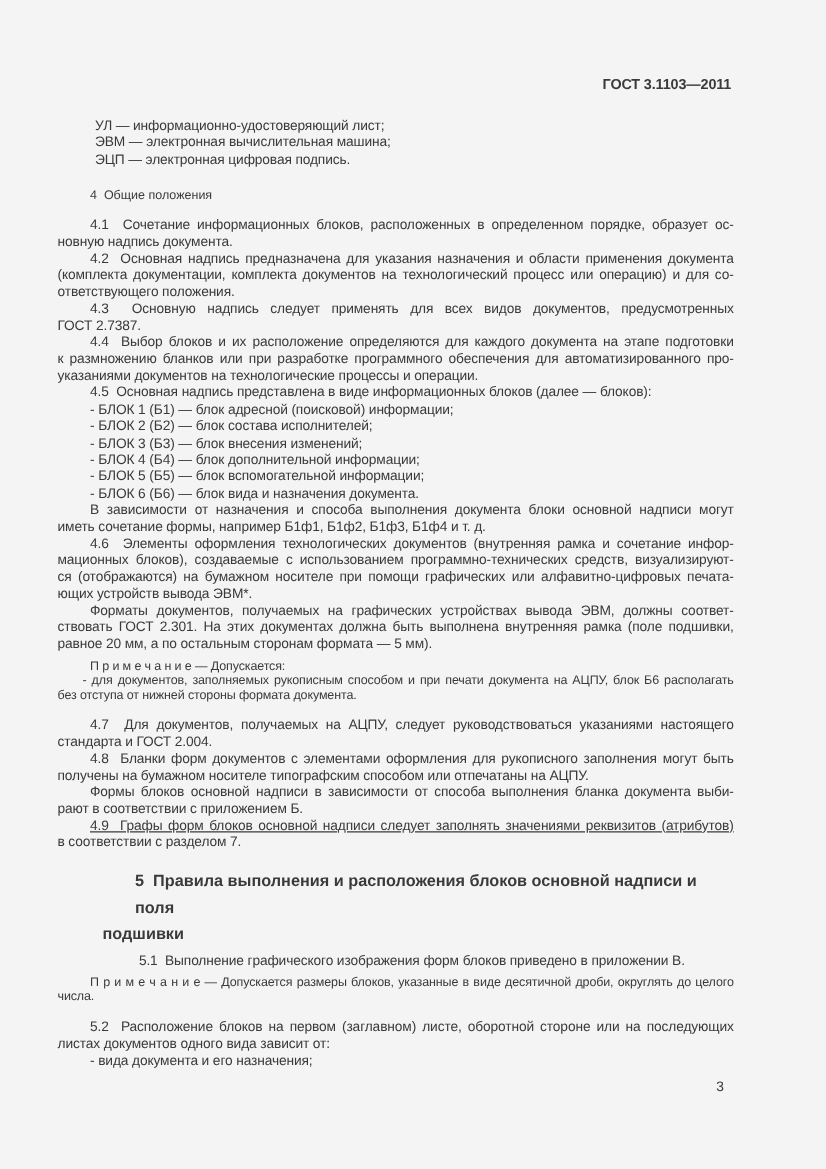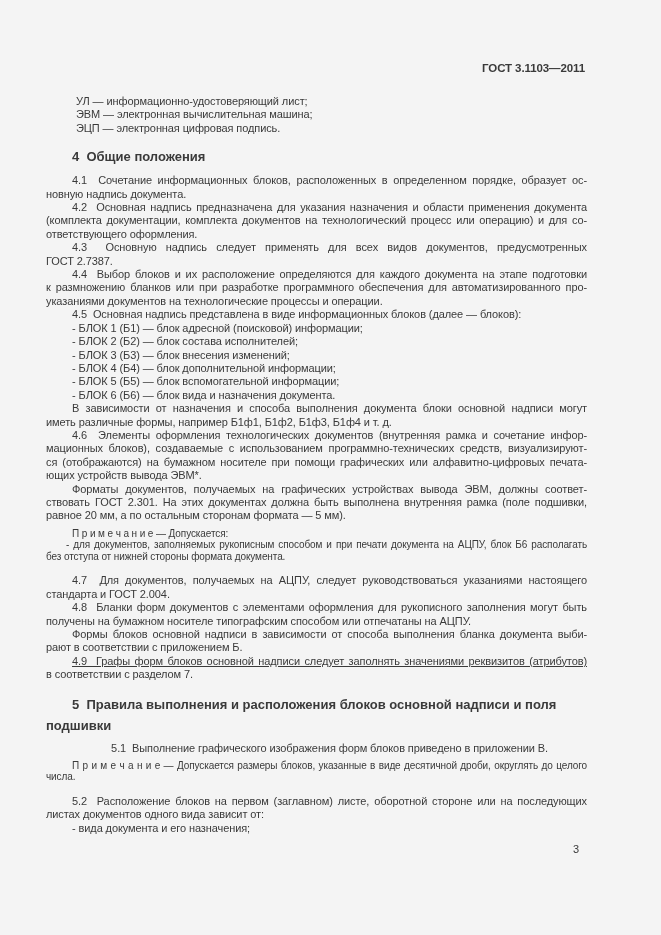--- a/index.html
+++ b/index.html
@@ -30,23 +30,23 @@
     text-align: right;
     padding-right: 2px;
   }
   .block { margin: 0; }
   .line { text-align: left; }
   .line.j { text-align: justify; text-align-last: justify; }
 
   .abbr { margin-top: 20px; }
 
   .h4 { margin-top: 13px; margin-bottom: 9px; }
-  .h4 .line { font-weight: 700; font-size: 13px; line-height: 17px; letter-spacing: 0; }
+  .h4 .line { font-weight: 400; font-size: 10px; line-height: 17px; letter-spacing: 0; }
 
-  .h5 { margin-top: 12px; margin-bottom: 6px; }
+  .h5 { margin-top: 12px; margin-bottom: 6px; margin-left: 36px; }
   .h5 .line { font-weight: 700; font-size: 13px; line-height: 21px; letter-spacing: 0; }
 
   .note { font-size: 10px; line-height: 11.5px; margin-top: 5px; margin-bottom: 12px; }
 
   .page-num {
     text-align: right;
     padding-right: 8px;
     margin-top: 8px;
     font-size: 11px;
   }
@@ -67,21 +67,21 @@
         <div class="block h4">
           <div class="line" style="padding-left: 26px;">4&nbsp; Общие положения</div>
         </div>
         <div class="block p">
           <div class="line j" style="padding-left: 26px;">4.1&nbsp; Сочетание информационных блоков, расположенных в определенном порядке, образует ос-</div>
           <div class="line">новную надпись документа.</div>
         </div>
         <div class="block p">
           <div class="line j" style="padding-left: 26px;">4.2&nbsp; Основная надпись предназначена для указания назначения и области применения документа</div>
           <div class="line j">(комплекта документации, комплекта документов на технологический процесс или операцию) и для со-</div>
-          <div class="line">ответствующего оформления.</div>
+          <div class="line">ответствующего положения.</div>
         </div>
         <div class="block p">
           <div class="line j" style="padding-left: 26px;">4.3&nbsp; Основную надпись следует применять для всех видов документов, предусмотренных</div>
           <div class="line">ГОСТ 2.7387.</div>
         </div>
         <div class="block p">
           <div class="line j" style="padding-left: 26px;">4.4&nbsp; Выбор блоков и их расположение определяются для каждого документа на этапе подготовки</div>
           <div class="line j">к размножению бланков или при разработке программного обеспечения для автоматизированного про-</div>
           <div class="line">указаниями документов на технологические процессы и операции.</div>
         </div>
@@ -89,21 +89,21 @@
           <div class="line" style="padding-left: 26px;">4.5&nbsp; Основная надпись представлена в виде информационных блоков (далее — блоков):</div>
           <div class="line" style="padding-left: 26px;">- БЛОК 1 (Б1) — блок адресной (поисковой) информации;</div>
           <div class="line" style="padding-left: 26px;">- БЛОК 2 (Б2) — блок состава исполнителей;</div>
           <div class="line" style="padding-left: 26px;">- БЛОК 3 (Б3) — блок внесения изменений;</div>
           <div class="line" style="padding-left: 26px;">- БЛОК 4 (Б4) — блок дополнительной информации;</div>
           <div class="line" style="padding-left: 26px;">- БЛОК 5 (Б5) — блок вспомогательной информации;</div>
           <div class="line" style="padding-left: 26px;">- БЛОК 6 (Б6) — блок вида и назначения документа.</div>
         </div>
         <div class="block p">
           <div class="line j" style="padding-left: 26px;">В зависимости от назначения и способа выполнения документа блоки основной надписи могут</div>
-          <div class="line">иметь различные формы, например Б1ф1, Б1ф2, Б1ф3, Б1ф4 и т. д.</div>
+          <div class="line">иметь сочетание формы, например Б1ф1, Б1ф2, Б1ф3, Б1ф4 и т. д.</div>
         </div>
         <div class="block p">
           <div class="line j" style="padding-left: 26px;">4.6&nbsp; Элементы оформления технологических документов (внутренняя рамка и сочетание инфор-</div>
           <div class="line j">мационных блоков), создаваемые с использованием программно-технических средств, визуализируют-</div>
           <div class="line j">ся (отображаются) на бумажном носителе при помощи графических или алфавитно-цифровых печата-</div>
           <div class="line">ющих устройств вывода ЭВМ*.</div>
         </div>
         <div class="block p">
           <div class="line j" style="padding-left: 26px;">Форматы документов, получаемых на графических устройствах вывода ЭВМ, должны соответ-</div>
           <div class="line j">ствовать ГОСТ 2.301. На этих документах должна быть выполнена внутренняя рамка (поле подшивки,</div>

